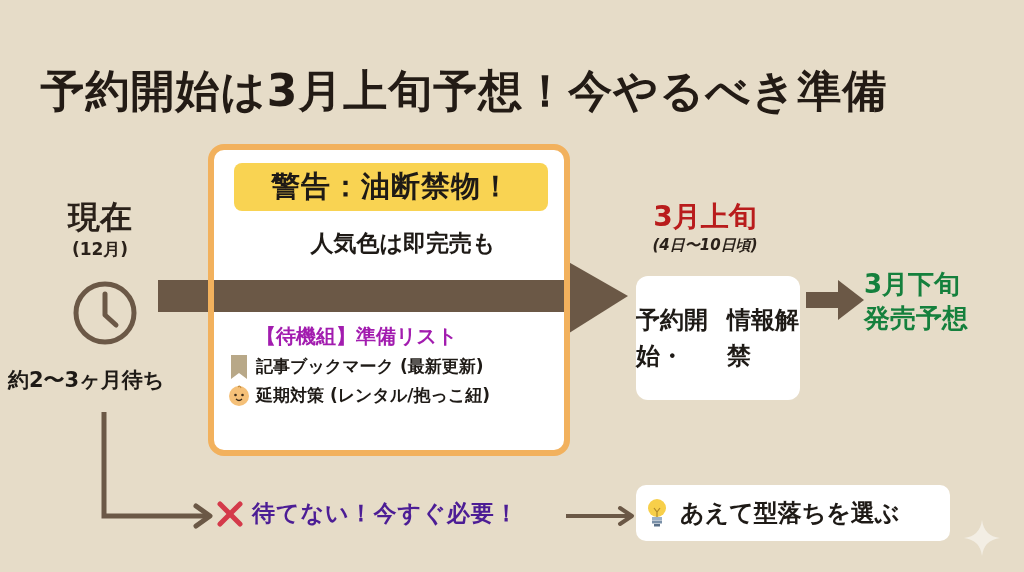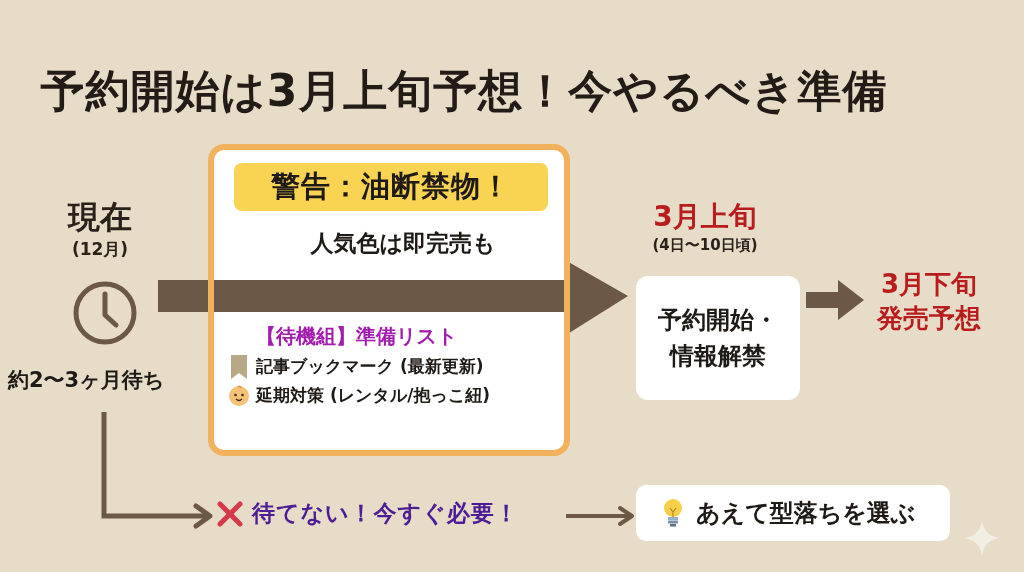--- a/index.html
+++ b/index.html
@@ -37,39 +37,39 @@
   .list-title { left: 256px; top: 323px; font-size: 20px; font-weight: bold; color: #a21caf; }
   .list { left: 228px; top: 352px; width: 340px; }
   .list-item { display: flex; align-items: center; height: 29px; font-size: 17px; font-weight: bold; color: #1e1a16; white-space: nowrap; }
   .list-item .ico { width: 22px; height: 24px; margin-right: 6px; flex-shrink: 0; display: flex; align-items: center; justify-content: center; }
 
   
   .big-arrow { left: 158px; top: 256px; width: 470px; height: 84px; }
 
   
   .mar-early { left: 630px; width: 150px; top: 198px; text-align: center; font-size: 28px; font-weight: bold; color: #b91c1c; }
-  .mar-early-sub { left: 630px; width: 150px; top: 236px; text-align: center; font-size: 15px; font-weight: bold; color: #2a211a; }
+  .mar-early-sub { left: 630px; width: 150px; top: 236px; text-align: center; font-size: 15px; font-weight: bold; color: #2a211a; font-style: italic; }
   .start-box {
     left: 636px; top: 276px; width: 164px; height: 124px;
     background: #ffffff; border-radius: 12px;
-    display: flex; flex-direction: column; align-items: center; justify-content: center;
+    display: flex; flex-direction: row; align-items: center; justify-content: center;
     font-size: 24px; font-weight: bold; color: #1e1a16; line-height: 1.5;
   }
   .small-arrow { left: 806px; top: 278px; width: 58px; height: 44px; }
-  .mar-late { left: 864px; width: 130px; top: 268px; text-align: center; font-size: 26px; font-weight: bold; color: #b91c1c; line-height: 1.3; }
+  .mar-late { left: 864px; width: 130px; top: 268px; text-align: left; font-size: 26px; font-weight: bold; color: #15803d; line-height: 1.3; }
 
   
   .elbow { left: 96px; top: 408px; width: 120px; height: 122px; }
   .x-icon { left: 216px; top: 500px; width: 28px; height: 28px; }
   .now-need { left: 252px; top: 498px; font-size: 23px; font-weight: bold; color: #4c1d95; letter-spacing: 1px; }
   .mid-arrow { left: 564px; top: 504px; width: 72px; height: 24px; }
   .tip-box {
     left: 636px; top: 485px; width: 314px; height: 56px;
     background: #ffffff; border-radius: 10px;
-    display: flex; align-items: center; padding-left: 26px;
+    display: flex; align-items: center; padding-left: 10px;
     font-size: 24px; font-weight: bold; color: #1e1a16;
   }
   .tip-box .bulb { width: 22px; height: 30px; margin-right: 12px; }
   .sparkle { left: 962px; top: 518px; width: 40px; height: 40px; }
 </style>
 </head>
 <body>
 
 <div class="abs title">予約開始は3月上旬予想！今やるべき準備</div>
 

